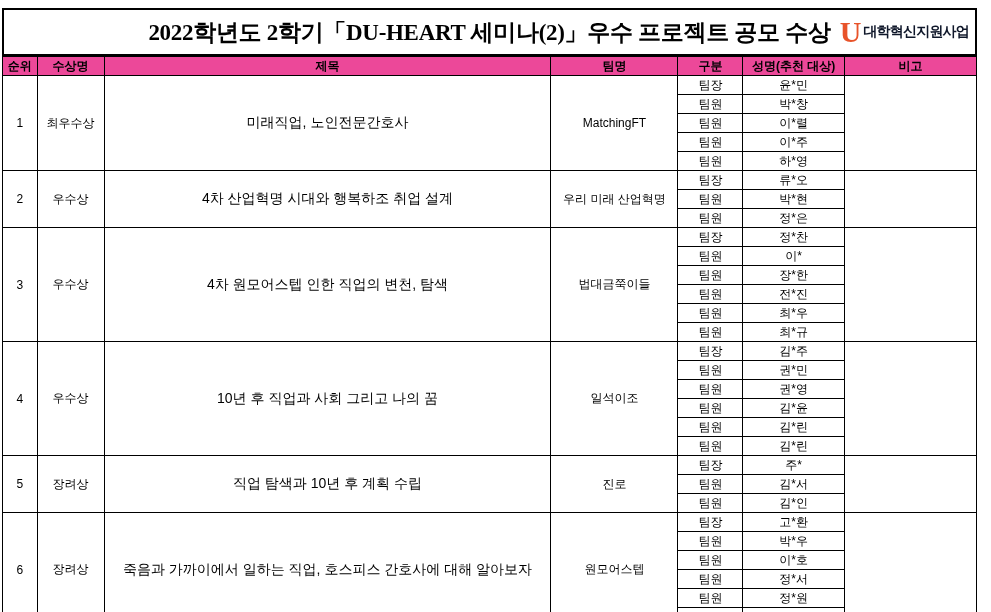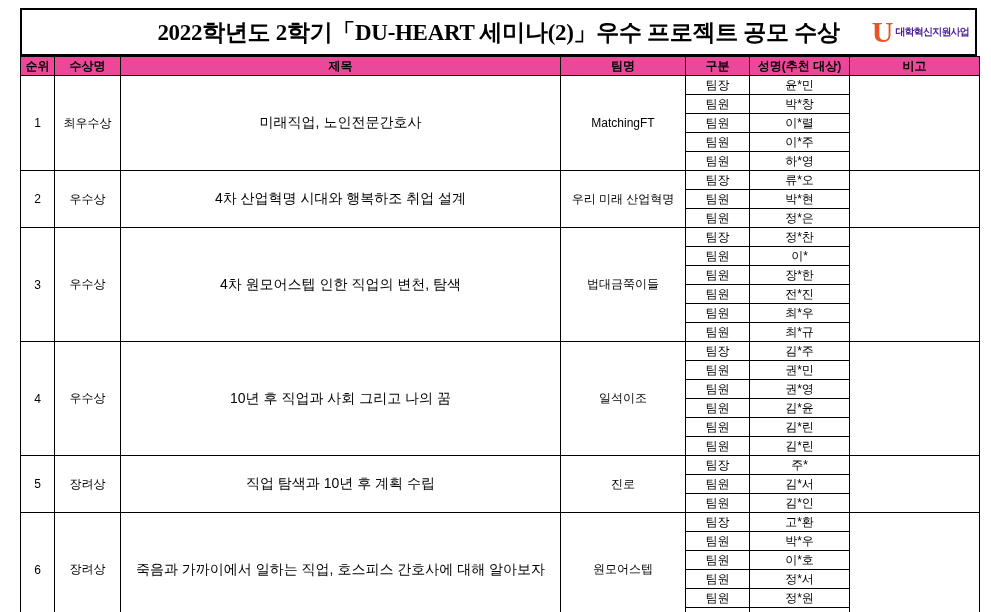--- a/index.html
+++ b/index.html
@@ -3,21 +3,21 @@
 <meta charset="utf-8">
 <style>
   html,body{margin:0;padding:0;background:#ffffff;}
   body{
     width:991px;height:612px;overflow:hidden;
     font-family:"Liberation Sans","DejaVu Sans",sans-serif;
     color:#000;
   }
   .page{
     width:991px;height:612px;position:relative;box-sizing:border-box;
-    padding:8px 14px 0 20px;
+    padding:8px 14px 0 2px;
   }
   
   .title-bar{
     position:relative;
     border:2px solid #000;
     height:48px;
     display:flex;align-items:center;justify-content:center;
     box-sizing:border-box;
   }
   .title-text{
@@ -27,21 +27,21 @@
   }
   .logo{
     position:absolute;right:6px;top:50%;transform:translateY(-50%);
     display:flex;align-items:center;gap:2px;
   }
   .logo-u{
     font-family:"Liberation Serif","DejaVu Serif",serif;
     font-size:30px;font-weight:bold;color:#e8532a;line-height:1;
   }
   .logo-text{
-    font-size:10px;font-weight:bold;color:#4c1d95;letter-spacing:-0.8px;
+    font-size:14px;font-weight:bold;color:#0f172a;letter-spacing:-0.8px;
     white-space:nowrap;
   }
   
   table{
     border-collapse:collapse;width:100%;table-layout:fixed;
     margin-top:0;
   }
   table, th, td{border:1px solid #000;}
   th{
     background:#ec4899;

